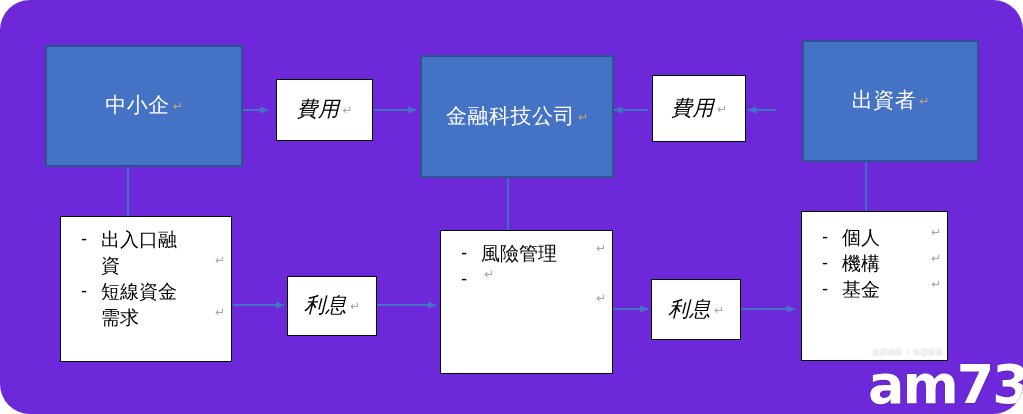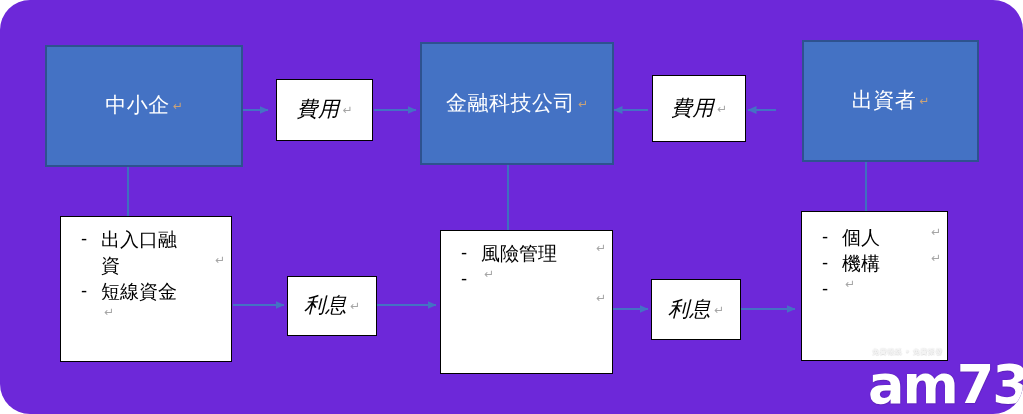--- a/index.html
+++ b/index.html
@@ -156,21 +156,21 @@
   <div class="node node-blue" style="left:45px; top:45px; width:198px; height:122px;">
     <span class="node-label">中小企</span>
       <span class="pilcrow">↵</span>
   </div>
 
   <div class="node node-white" style="left:276px; top:79px; width:97px; height:62px;">
     <span class="node-label">費用</span>
       <span class="pilcrow">↵</span>
   </div>
 
-  <div class="node node-blue" style="left:420px; top:42px; width:194px; height:123px;">
+  <div class="node node-blue" style="left:420px; top:55px; width:194px; height:123px;">
     <span class="node-label">金融科技公司</span>
       <span class="pilcrow">↵</span>
   </div>
 
   <div class="node node-white" style="left:652px; top:75px; width:94px; height:67px;">
     <span class="node-label">費用</span>
       <span class="pilcrow">↵</span>
   </div>
 
   <div class="node node-blue" style="left:778px; top:40px; width:177px; height:122px;margin-left:24px;">
@@ -187,20 +187,21 @@
       <span class="bullet-dash"></span>
       <span class="bullet-text">資</span>
         <span class="pilcrow">↵</span>
     </div>
     <div class="bullet-row">
       <span class="bullet-dash">-</span>
       <span class="bullet-text">短線資金</span>
     </div>
     <div class="bullet-row empty">
       <span class="bullet-dash"></span>
+      <span class="bullet-text">需求</span>
         <span class="pilcrow">↵</span>
     </div>
   </div>
 
   <div class="node node-white" style="left:287px; top:276px; width:90px; height:60px;">
     <span class="node-label">利息</span>
       <span class="pilcrow">↵</span>
   </div>
 
   <div class="node-list" style="left:440px; top:230px; width:173px; height:144px;">
@@ -231,20 +232,21 @@
       <span class="bullet-text">個人</span>
         <span class="pilcrow">↵</span>
     </div>
     <div class="bullet-row">
       <span class="bullet-dash">-</span>
       <span class="bullet-text">機構</span>
         <span class="pilcrow">↵</span>
     </div>
     <div class="bullet-row">
       <span class="bullet-dash">-</span>
+      <span class="bullet-text">基金</span>
         <span class="pilcrow">↵</span>
     </div>
   </div>
 
   <div class="watermark watermark-tag" style="left:872px; top:347px;">免費報紙 • 免費派發</div>
   <div class="watermark watermark-main" style="left:868px; top:358px;">am730</div>
 
 </div>
 
 </body></html>

